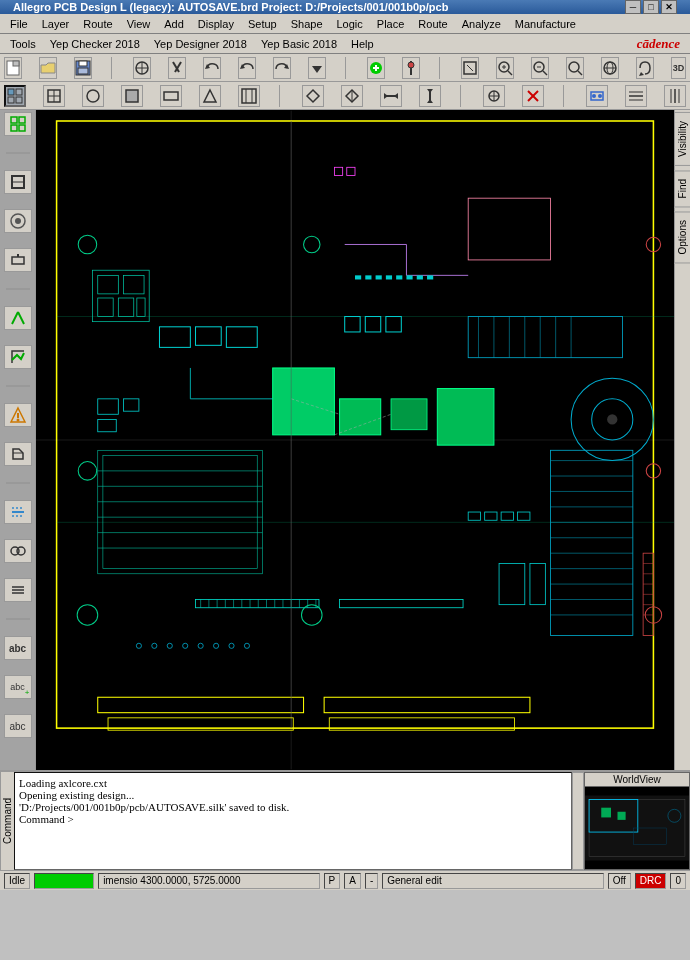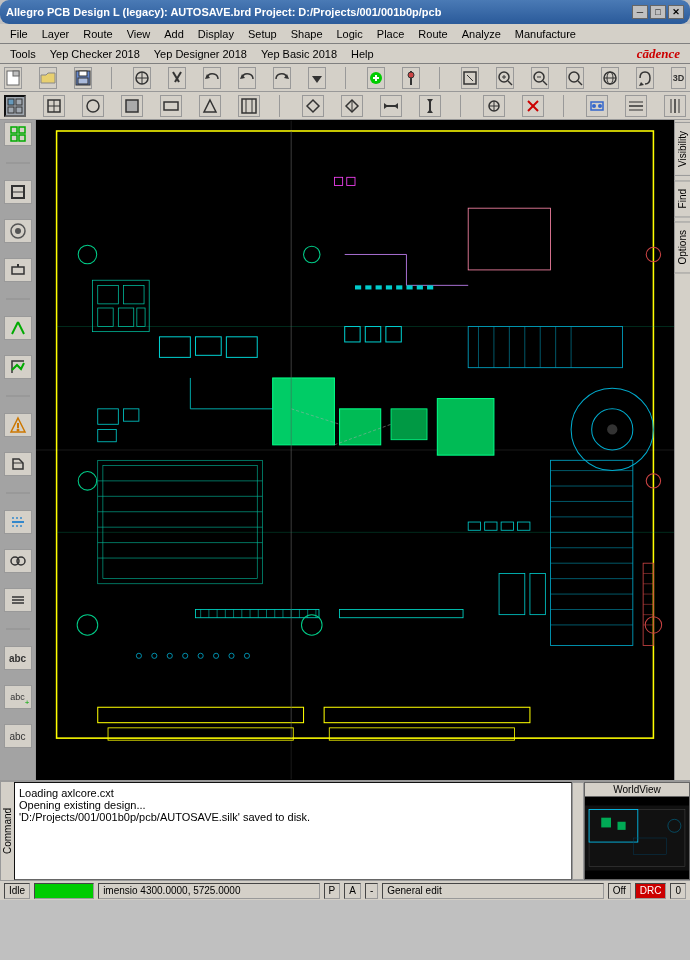--- a/index.html
+++ b/index.html
@@ -1,22 +1,22 @@
 <!DOCTYPE html>
 <html><head>
   <meta charset="utf-8">
   <style>
     * { margin: 0; padding: 0; box-sizing: border-box; }
     body { width: 690px; height: 960px; overflow: hidden; background: #c0c0c0; font-family: 'Arial', sans-serif; font-size: 11px; }
 
     
     #title-bar {
-      width: 100%; height: 24px; background: linear-gradient(to bottom, #4a7ab5, #2a5a9a);
-      display: flex; align-items: center; justify-content: space-between; padding: 0 6px;
-      color: white; font-size: 11px; font-weight: bold; border-radius: 9px;
+      width: 100%; height: 14px; background: linear-gradient(to bottom, #4a7ab5, #2a5a9a);
+      display: flex; align-items: center; justify-content: space-between; padding: 0 13px;
+      color: white; font-size: 11px; font-weight: bold;
     }
     #title-bar .win-controls { display: flex; gap: 2px; }
     #title-bar .win-btn {
       width: 16px; height: 14px; background: #c0c0c0; border: 1px solid #666;
       display: flex; align-items: center; justify-content: center; font-size: 9px; cursor: pointer; color: #000;
     }
 
     
     #menu-bar {
       width: 100%; height: 20px; background: #d4d0c8; border-bottom: 1px solid #808080;
@@ -95,21 +95,21 @@
     #bottom-area {
       display: flex; width: 100%; height: 100px; background: #d4d0c8;
       border-top: 2px solid #999;
     }
     #command-label {
       width: 14px; background: #d4d0c8; border-right: 1px solid #999;
       display: flex; align-items: center; justify-content: center;
       writing-mode: vertical-rl; transform: rotate(180deg); font-size: 10px;
     }
     #console-area {
-      flex: 1; background: #fff; border: 1px inset #666; font-family: Liberation Sans, sans-serif; font-size: 11px;
+      flex: 1; background: #fff; border: 1px inset #666; font-family: Liberation Serif, serif; font-size: 11px;
       padding: 4px; overflow-y: auto; color: #000;
     }
     #console-scroll { width: 12px; background: #d4d0c8; border: 1px solid #999; }
 
     
     #worldview {
       width: 106px; background: #f97316; border: 1px solid #666;
       display: flex; flex-direction: column;
     }
     #worldview-label {
@@ -657,20 +657,21 @@
 </div>
 
 <div id="bottom-area">
   <div id="command-label">
     <span>Command</span>
   </div>
   <div id="console-area">
     <div>Loading axlcore.cxt</div>
     <div>Opening existing design...</div>
     <div>'D:/Projects/001/001b0p/pcb/AUTOSAVE.silk' saved to disk.</div>
+    <div>Command &gt;</div>
   </div>
   <div id="console-scroll"></div>
 
   <div id="worldview">
     <div id="worldview-label">WorldView</div>
     <div id="worldview-canvas">
       <svg width="100%" height="100%" viewBox="0 0 128 80">
         <rect width="128" height="80" fill="#111"></rect>
 
         <rect x="5" y="5" width="118" height="70" fill="none" stroke="#555" stroke-width="0.5"></rect>

